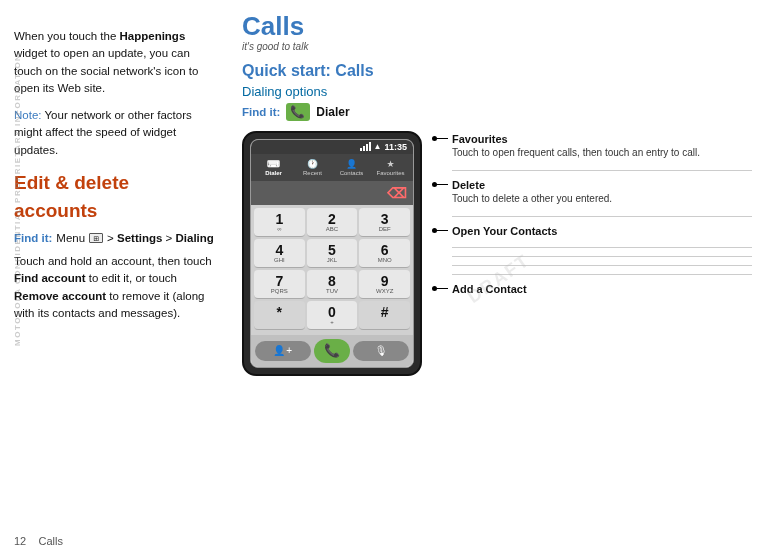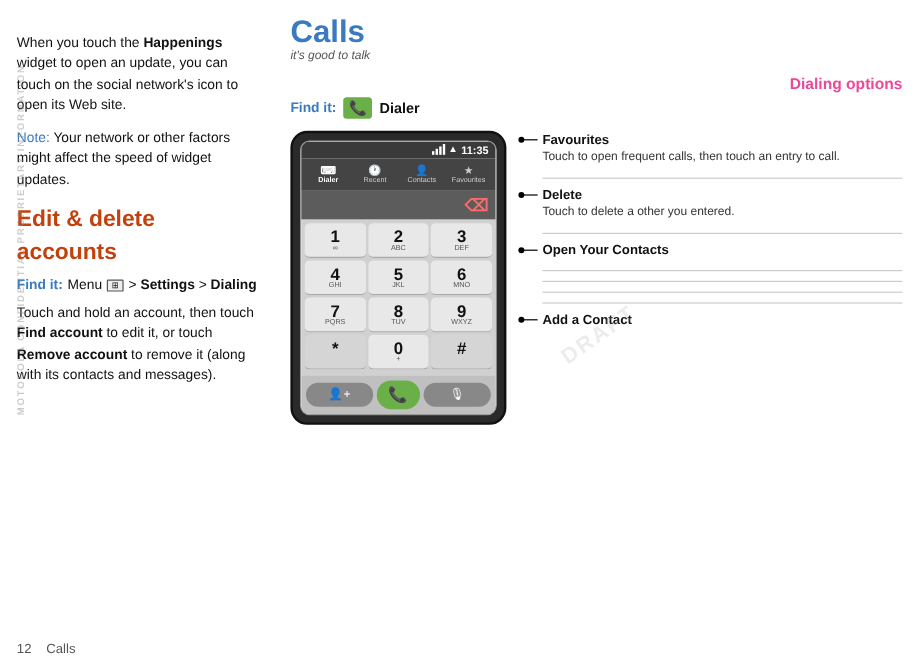--- a/index.html
+++ b/index.html
@@ -129,24 +129,23 @@
 
     .quick-start-heading {
       font-size: 16px;
       color: #3a7abf;
       font-weight: bold;
       margin-bottom: 4px;
     }
 
     .dialing-options-heading {
       font-size: 13px;
-      color: #ec4899;
-      font-weight: bold;
+      color: #0369a1;
+      font-weight: normal;
       margin-bottom: 4px;
-      text-align: right;
     }
 
     .find-it-right {
       display: flex;
       align-items: center;
       gap: 6px;
       margin-bottom: 10px;
       font-size: 11.5px;
     }
 
@@ -460,20 +459,21 @@
       <span>12</span> &nbsp;&nbsp; <span>Calls</span>
     </div>
   </div>
 
   <div class="right-col">
 
     <div class="watermark-diag">DRAFT</div>
 
     <div class="calls-title">Calls</div>
     <div class="calls-subtitle">it's good to talk</div>
+    <div class="quick-start-heading">Quick start: Calls</div>
     <div class="dialing-options-heading">Dialing options</div>
 
     <div class="find-it-right">
       <span class="find-it-label">Find it:</span>
       <div class="dialer-phone-icon">📞</div>
       <span class="dialer-text">Dialer</span>
     </div>
 
     <div class="phone-area">
 

